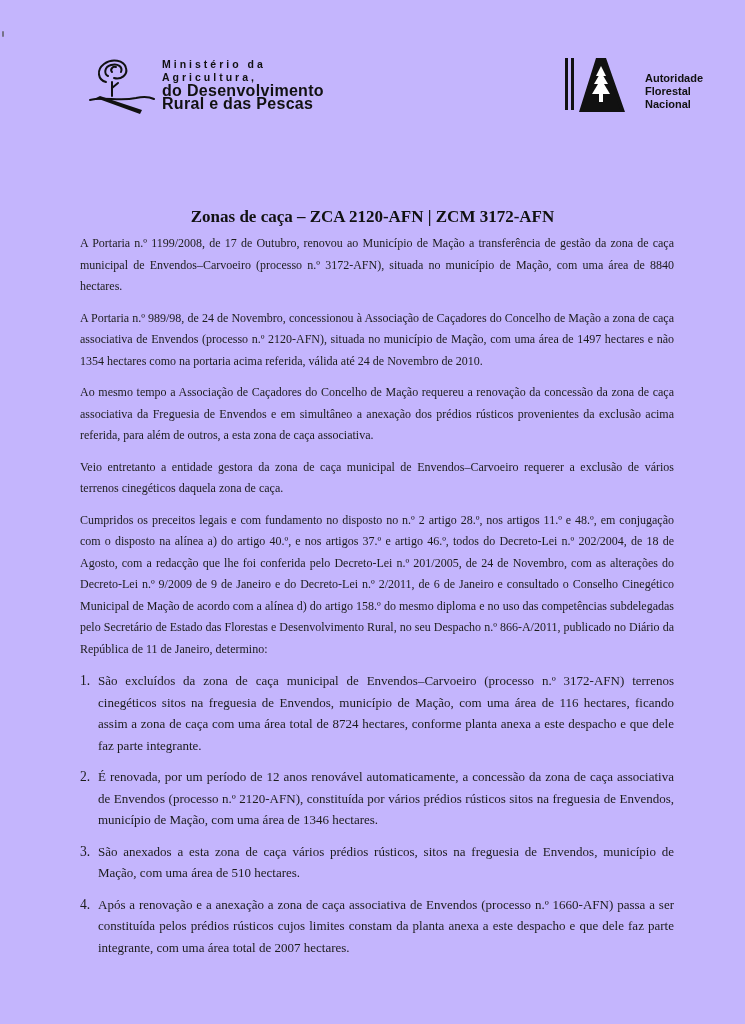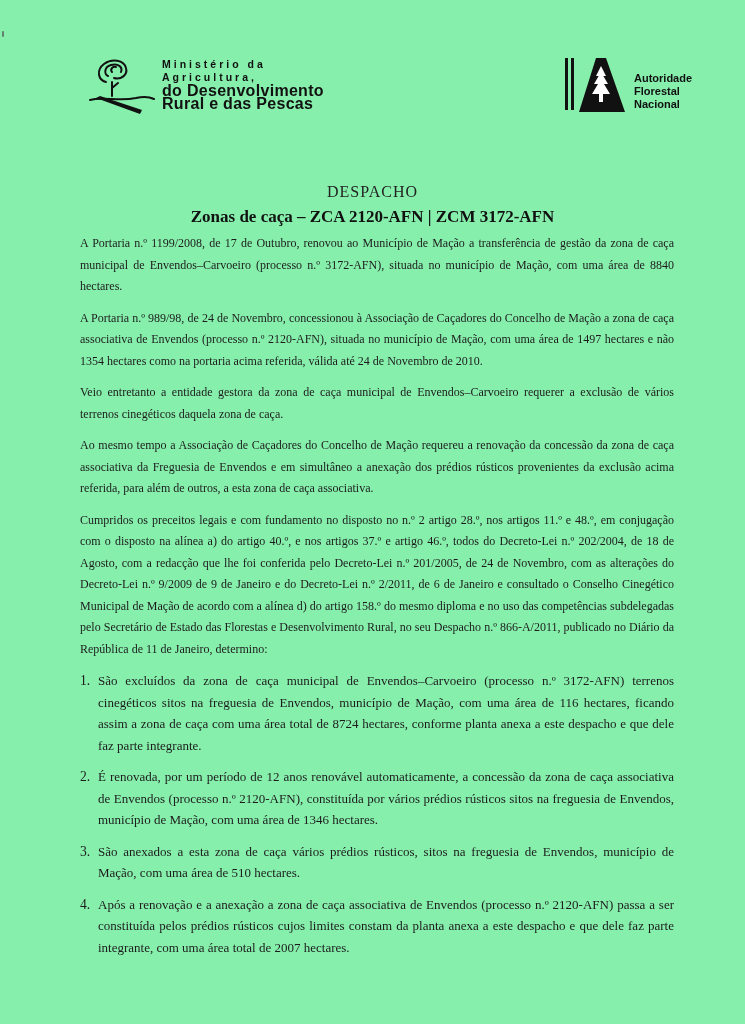--- a/index.html
+++ b/index.html
@@ -2,21 +2,21 @@
 <html><head>
 <meta charset="utf-8">
 <style>
   * { margin: 0; padding: 0; box-sizing: border-box; }
   html, body { background: #e8e8e8; }
   .page {
     position: relative;
     width: 745px;
     height: 1024px;
     margin: 0 auto;
-    background: #86efac;
+    background: #c4b5fd;
     color: #1c1c1c;
     font-family: "Liberation Serif", "DejaVu Serif", serif;
     overflow: hidden;
   }
   .scan-speck {
     position: absolute;
     left: 2px; top: 31px;
     width: 2px; height: 6px;
     background: #555;
     border-radius: 1px;
@@ -53,21 +53,21 @@
     display: flex;
     align-items: center;
   }
   .afn-logo svg { display: block; }
   .afn-text {
     font-family: "Liberation Sans", "DejaVu Sans", sans-serif;
     font-weight: bold;
     font-size: 11px;
     line-height: 13px;
     color: #111;
-    margin-left: 5px;
+    margin-left: 16px;
     margin-top: 14px;
   }
 
   
   .title {
     position: absolute;
     top: 183px; left: 0; right: 0;
     text-align: center;
     font-size: 16px;
     letter-spacing: 1px;
@@ -170,43 +170,42 @@
         </svg>
       </span>
       <div class="afn-text">
         <div>Autoridade</div>
         <div>Florestal</div>
         <div>Nacional</div>
       </div>
     </div>
   </div>
 
-  <div class="title">DESPACHO</div>
   <div class="subtitle">Zonas de caça – ZCA 2120-AFN | ZCM 3172-AFN</div>
 
   <div class="doc-body">
     <p class="para">A Portaria n.º 1199/2008, de 17 de Outubro, renovou ao Município de Mação a transferência de gestão da zona de caça municipal de Envendos–Carvoeiro (processo n.º 3172-AFN), situada no município de Mação, com uma área de 8840 hectares.</p>
     <p class="para">A Portaria n.º 989/98, de 24 de Novembro, concessionou à Associação de Caçadores do Concelho de Mação a zona de caça associativa de Envendos (processo n.º 2120-AFN), situada no município de Mação, com uma área de 1497 hectares e não 1354 hectares como na portaria acima referida, válida até 24 de Novembro de 2010.</p>
+    <p class="para">Ao mesmo tempo a Associação de Caçadores do Concelho de Mação requereu a renovação da concessão da zona de caça associativa da Freguesia de Envendos e em simultâneo a anexação dos prédios rústicos provenientes da exclusão acima referida, para além de outros, a esta zona de caça associativa.</p>
     <p class="para">Veio entretanto a entidade gestora da zona de caça municipal de Envendos–Carvoeiro requerer a exclusão de vários terrenos cinegéticos daquela zona de caça.</p>
-    <p class="para">Ao mesmo tempo a Associação de Caçadores do Concelho de Mação requereu a renovação da concessão da zona de caça associativa da Freguesia de Envendos e em simultâneo a anexação dos prédios rústicos provenientes da exclusão acima referida, para além de outros, a esta zona de caça associativa.</p>
     <p class="para">Cumpridos os preceitos legais e com fundamento no disposto no n.º 2 artigo 28.º, nos artigos 11.º e 48.º, em conjugação com o disposto na alínea a) do artigo 40.º, e nos artigos 37.º e artigo 46.º, todos do Decreto-Lei n.º 202/2004, de 18 de Agosto, com a redacção que lhe foi conferida pelo Decreto-Lei n.º 201/2005, de 24 de Novembro, com as alterações do Decreto-Lei n.º 9/2009 de 9 de Janeiro e do Decreto-Lei n.º 2/2011, de 6 de Janeiro e consultado o Conselho Cinegético Municipal de Mação de acordo com a alínea d) do artigo 158.º do mesmo diploma e no uso das competências subdelegadas pelo Secretário de Estado das Florestas e Desenvolvimento Rural, no seu Despacho n.º 866-A/2011, publicado no Diário da República de 11 de Janeiro, determino:</p>
 
     <div class="list">
       <div class="list-item">
         <span class="num">1.</span>
         <span class="txt">São excluídos da zona de caça municipal de Envendos–Carvoeiro (processo n.º 3172-AFN) terrenos cinegéticos sitos na freguesia de Envendos, município de Mação, com uma área de 116 hectares, ficando assim a zona de caça com uma área total de 8724 hectares, conforme planta anexa a este despacho e que dele faz parte integrante.</span>
       </div>
       <div class="list-item">
         <span class="num">2.</span>
         <span class="txt">É renovada, por um período de 12 anos renovável automaticamente, a concessão da zona de caça associativa de Envendos (processo n.º 2120-AFN), constituída por vários prédios rústicos sitos na freguesia de Envendos, município de Mação, com uma área de 1346 hectares.</span>
       </div>
       <div class="list-item">
         <span class="num">3.</span>
         <span class="txt">São anexados a esta zona de caça vários prédios rústicos, sitos na freguesia de Envendos, município de Mação, com uma área de 510 hectares.</span>
       </div>
       <div class="list-item">
         <span class="num">4.</span>
-        <span class="txt">Após a renovação e a anexação a zona de caça associativa de Envendos (processo n.º 2120-AFN) passa a ser constituída pelos prédios rústicos cujos limites constam da planta anexa a este despacho e que dele faz parte integrante, com uma área total de 2007 hectares.</span>
+        <span class="txt">Após a renovação e a anexação a zona de caça associativa de Envendos (processo n.º 1660-AFN) passa a ser constituída pelos prédios rústicos cujos limites constam da planta anexa a este despacho e que dele faz parte integrante, com uma área total de 2007 hectares.</span>
       </div>
     </div>
   </div>
 
 </div>
 
 </body></html>

